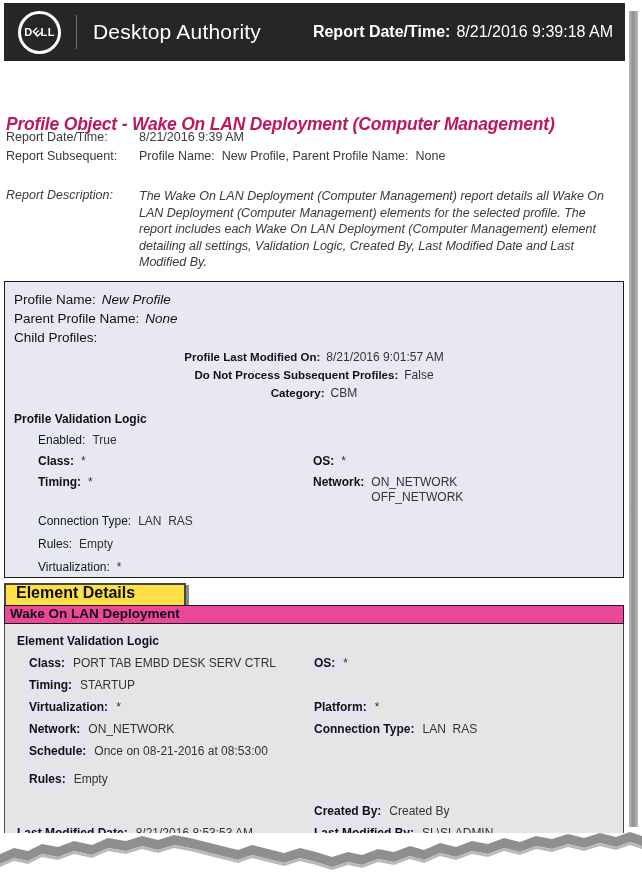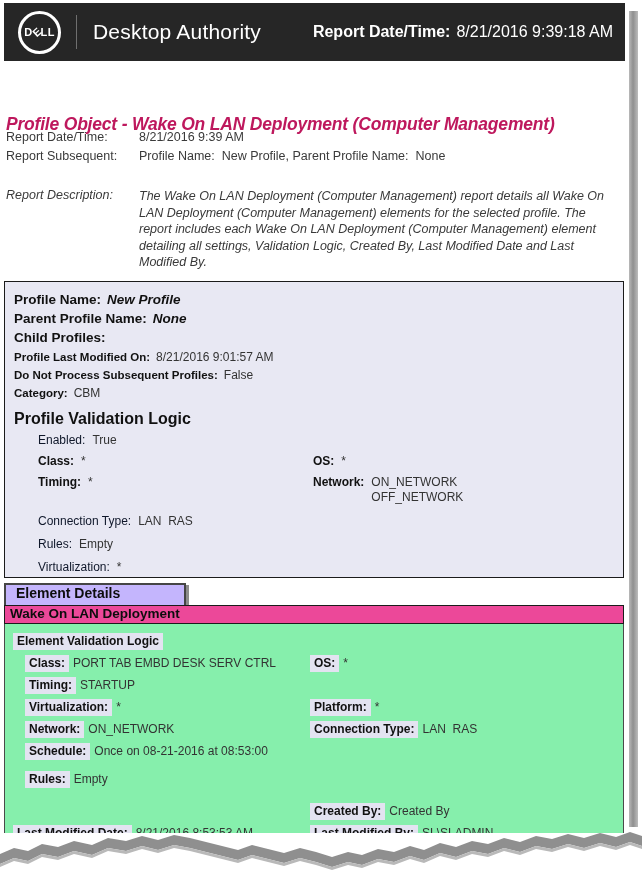--- a/index.html
+++ b/index.html
@@ -41,54 +41,54 @@
   #meta-params{top:149px;}
   #meta-desc{top:188px;font-style:italic;}
   #meta-desc .val{width:470px;line-height:16.5px;}
 
   
   .profile-panel{
     position:absolute;left:4px;top:281px;width:620px;height:297px;
     box-sizing:border-box;background:#E8E8F3;border:1px solid #1b1b1b;
     padding:7px 9px;overflow:hidden;font-size:12px;color:#333;
   }
-  .pname{font-size:13.5px;font-weight:bold;color:#111;margin-top:2px;line-height:17px;}
+  .pname{font-size:13.5px;font-weight:normal;color:#111;margin-top:2px;line-height:17px;}
   .pname .val{font-style:italic;margin-left:6px;}
-  .srow{margin-top:4px;line-height:14px;font-size:11.5px;}
+  .srow{margin-top:4px;line-height:14px;font-size:11.5px;text-align:center;}
   .srow .lbl{font-weight:bold;color:#111;margin-right:6px;}
   .srow .val{font-size:12px;white-space:pre-wrap;}
-  .pvl-title{margin-top:12px;font-weight:bold;color:#111;font-size:16px;line-height:14px;}
+  .pvl-title{margin-top:12px;font-weight:bold;color:#111;font-size:12px;line-height:14px;}
   .ind{margin-left:24px;}
   .vrow{margin-top:7px;line-height:14px;}
   .vrow .lbl{font-weight:normal;color:#0f172a;margin-right:7px;}
   .vrow .val{white-space:pre-wrap;}
   .grid2{display:grid;grid-template-columns:299px 1fr;margin-top:7px;}
   .grid2 .cell{line-height:14px;}
   .netflex{display:flex;}
   .netflex .lbl{font-weight:bold;color:#111;margin-right:7px;flex:none;}
   .stack div{line-height:15px;white-space:pre-wrap;}
   .mt10{margin-top:9px;}
 
   
   .ed-tab{
     position:absolute;left:4px;top:583px;width:182px;height:33px;
-    box-sizing:border-box;background:#c4b5fd;border:2px solid #454545;
+    box-sizing:border-box;background:#fde047;border:2px solid #454545;
     box-shadow:3px 2px 0 #8c8c8c;
-    font-weight:bold;font-size:14px;color:#0d0d0d;
+    font-weight:bold;font-size:16px;color:#0d0d0d;
     padding-left:10px;line-height:16px;
   }
   .el-titlebar{
     position:absolute;left:4px;top:605px;width:620px;height:19px;
     box-sizing:border-box;background:#ec4899;border:1px solid #1b1b1b;
     font-weight:bold;font-size:13.5px;color:#0d0d0d;
     padding-left:5px;line-height:16px;
   }
   .element-panel{
     position:absolute;left:4px;top:624px;width:620px;height:209px;
-    box-sizing:border-box;background:#86efac;
+    box-sizing:border-box;background:#e5e5e5;
     border-left:1px solid #4a4a4a;border-right:1px solid #4a4a4a;
     padding:4px 8px;font-size:12px;color:#333;overflow:hidden;
   }
   .hl{
     background:#E3E3F1;font-weight:bold;color:#111;
     display:inline-block;padding:1px 4px;margin-right:4px;
   }
   .erow{margin-top:5px;line-height:15px;}
   .erow .val{white-space:pre-wrap;}
   .eind{margin-left:12px;}

